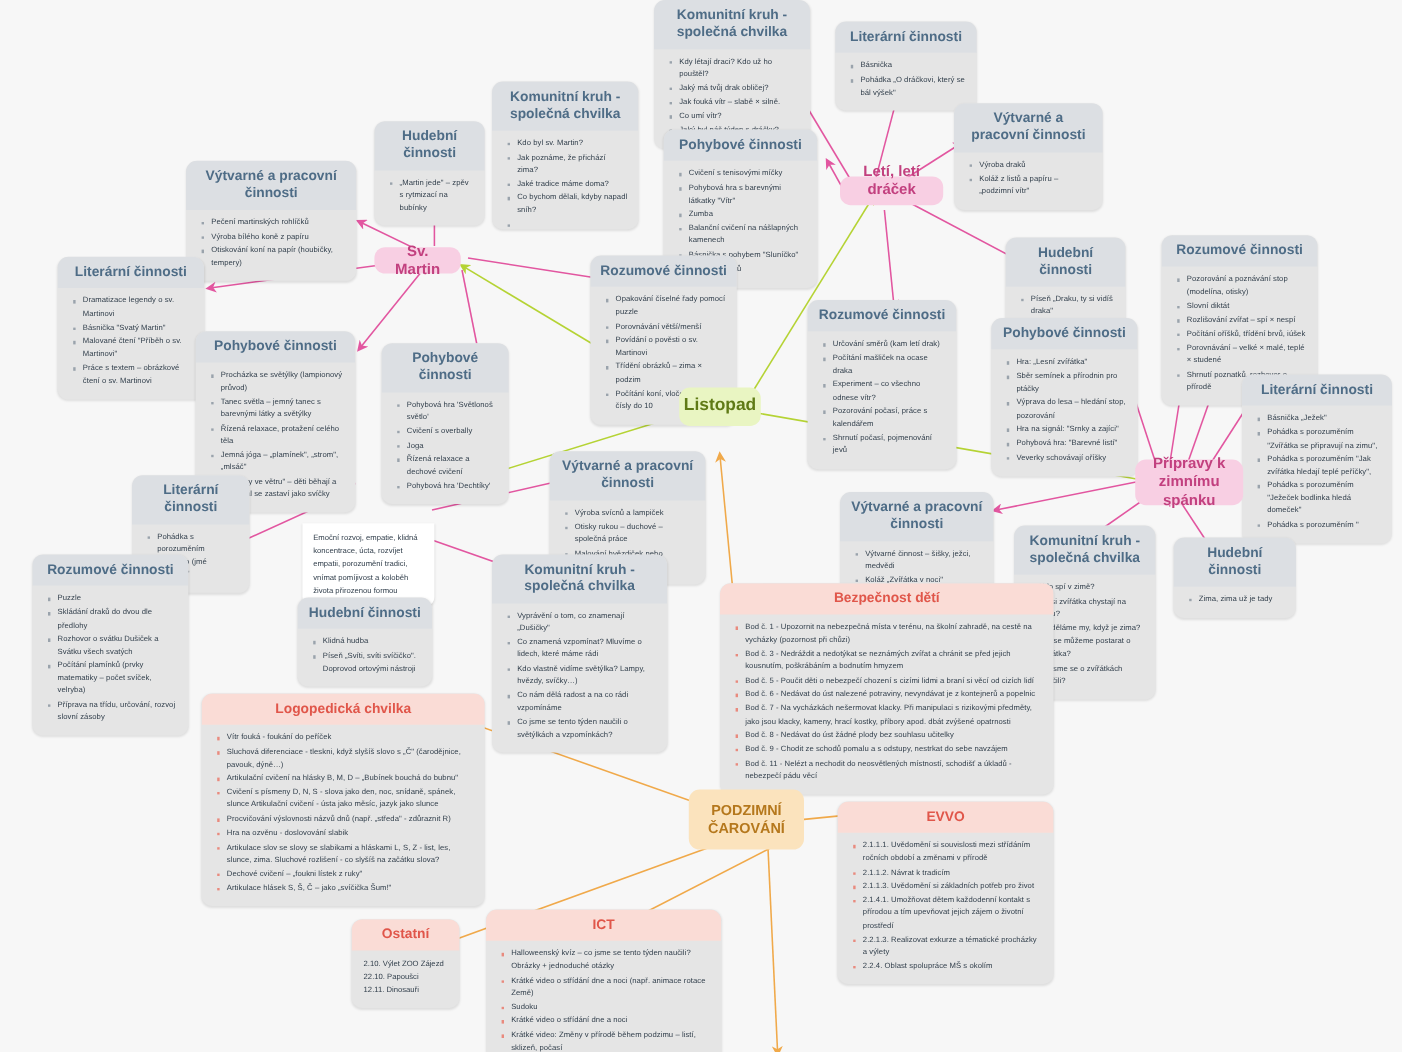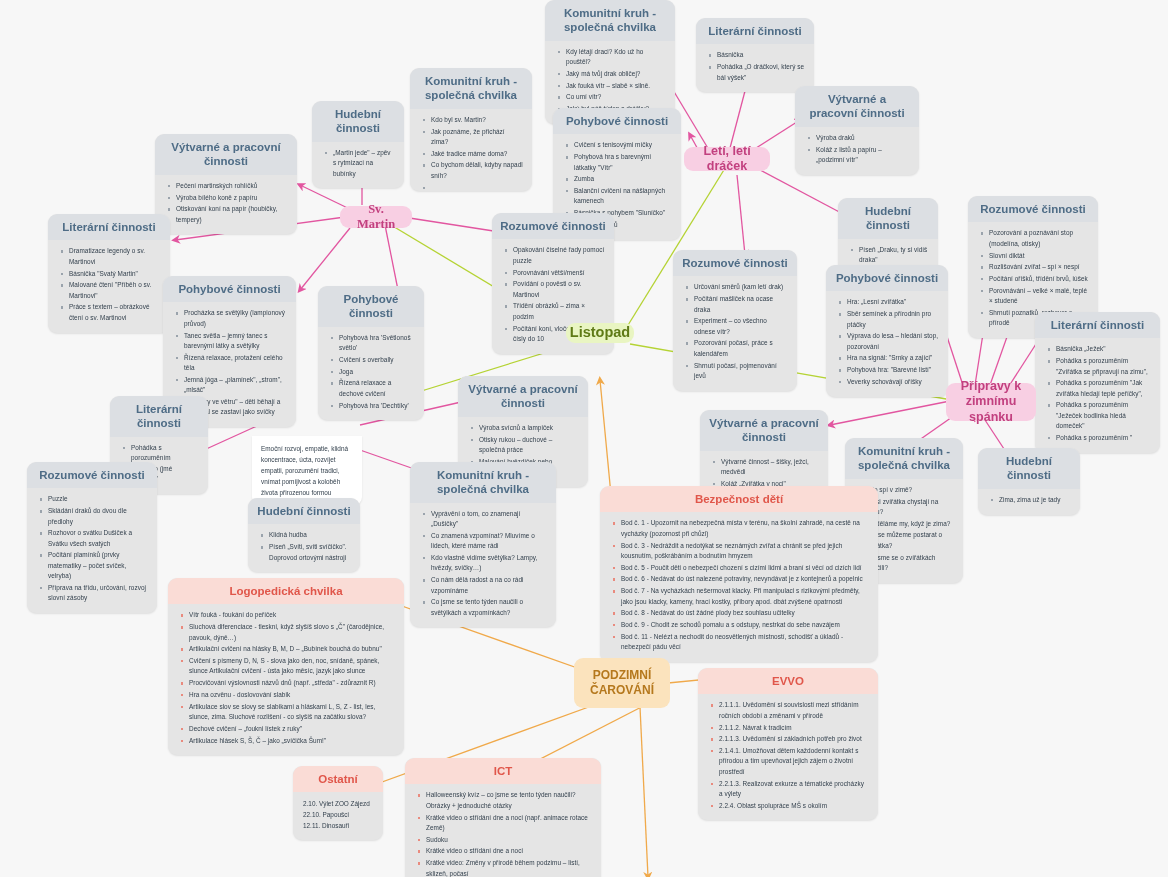--- a/index.html
+++ b/index.html
@@ -183,29 +183,29 @@
         <path d="M985,420 L1008,455"></path>
         <path d="M975,422 L935,300"></path>
       </g>
     </g>
   </svg>
 
   <div class="bubble orange" style="left:574px; top:658px; width:96px; height:50px;">
     <span>PODZIMNÍ ČAROVÁNÍ</span>
   </div>
 
-  <div class="bubble green" style="left:566px; top:323px; width:68px; height:20px;">
+  <div class="bubble green" style="left:566px; top:323px; width:68px; height:32px;">
     <span>Listopad</span>
   </div>
 
-  <div class="bubble pink" style="left:340px; top:206px; width:72px; height:22px;font-family:Liberation Serif, serif;">
+  <div class="bubble pink" style="left:312px; top:206px; width:72px; height:22px;">
     <span>Sv. Martin</span>
   </div>
 
-  <div class="bubble pink" style="left:684px; top:147px; width:86px; height:24px;">
+  <div class="bubble pink" style="left:700px; top:147px; width:86px; height:24px;align-items:flex-end;">
     <span>Letí, letí dráček</span>
   </div>
 
   <div class="subcard" style="left:252px; top:436px; width:110px;">
     <span>Emoční rozvoj, empatie, klidná koncentrace, úcta, rozvíjet empatii, porozumění tradici, vnímat pomíjivost a koloběh života přirozenou formou</span>
   </div>
 
   <div class="bubble pink" style="left:946px; top:383px; width:90px; height:38px;">
     <span>Přípravy k zimnímu spánku</span>
   </div>

